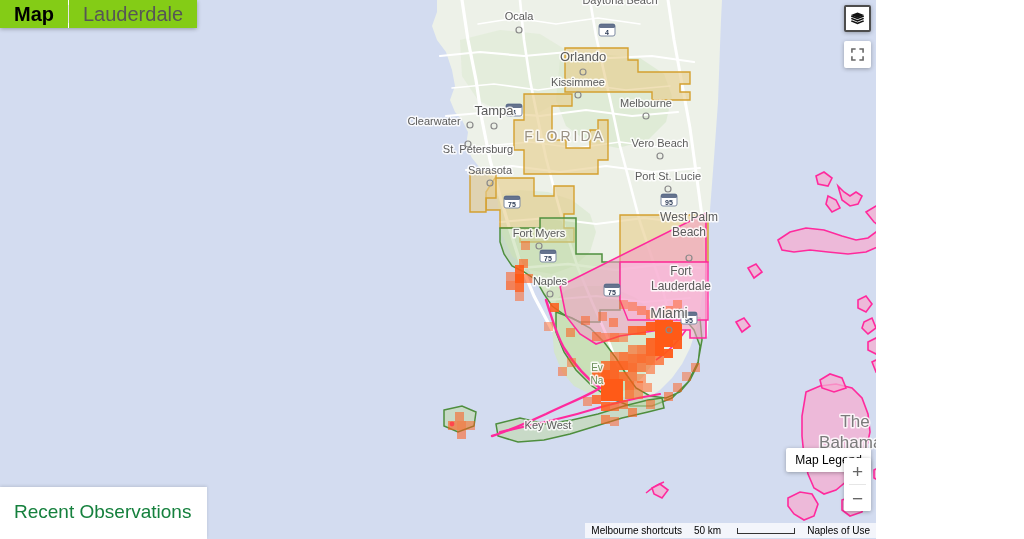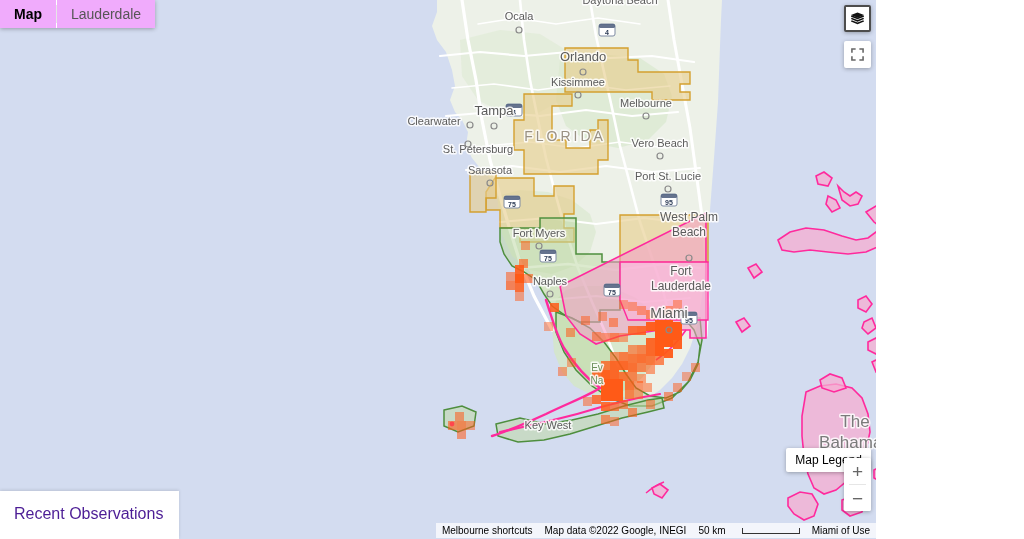--- a/index.html
+++ b/index.html
@@ -29,26 +29,26 @@
     position: absolute;
     top: 0;
     left: 0;
     display: flex;
     background: #fff;
     box-shadow: 0 1px 4px rgba(0,0,0,0.3);
     border-bottom-right-radius: 2px;
     z-index: 30;
   }
   .maptype-btn {
-    font-size: 14px;
+    font-size: 20px;
     line-height: 28px;
     height: 28px;
     padding: 0 14px;
     color: #565656;
-    background: #f0abfc;
+    background: #84cc16;
     border: none;
     cursor: pointer;
     font-family: "Liberation Sans", sans-serif;
     white-space: nowrap;
     text-align: right;
   }
   .maptype-btn.active {
     color: #000;
     font-weight: bold;
   }
@@ -142,22 +142,22 @@
 
   
   .recent-panel {
     position: absolute;
     left: 0;
     bottom: 0;
     background: #fff;
     padding: 14px 16px 16px 14px;
     min-width: 130px;
     z-index: 30;
-    font-size: 16px;
-    color: #4c1d95;
+    font-size: 19px;
+    color: #15803d;
     box-shadow: 0 -1px 3px rgba(0,0,0,0.12);
   }
 
   
   .attrib {
     position: absolute;
     left: 0;
     right: 0;
     bottom: 0;
     height: 17px;
@@ -663,21 +663,20 @@
     <div class="zoom-divider"></div>
     <button class="zoom-btn">−</button>
   </div>
 
   <div class="recent-panel">
     <span>Recent Observations</span>
   </div>
 
   <div class="attrib">
     <span class="attrib-item attrib-link">Melbourne shortcuts</span>
-    <span class="attrib-item">Map data ©2022 Google, INEGI</span>
     <span class="scale-wrap">
       <span>50 km</span>
       <span class="scale-bar"></span>
     </span>
-    <span class="attrib-item attrib-link">Miami of Use</span>
+    <span class="attrib-item attrib-link">Naples of Use</span>
   </div>
 
 </div>
 
 </body></html>

